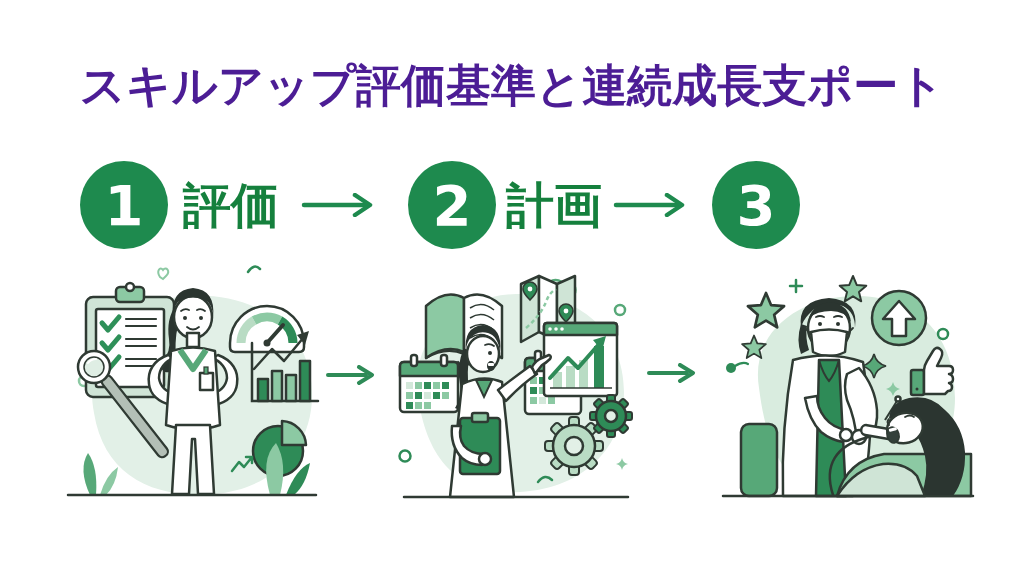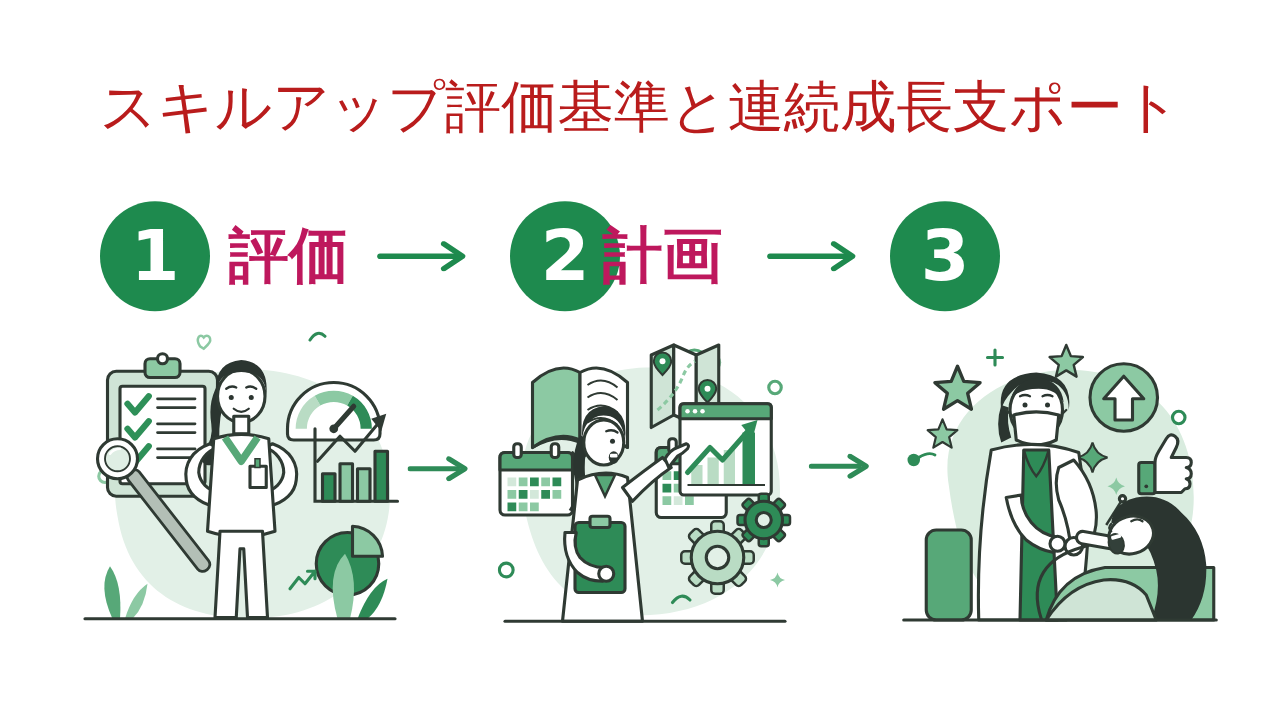--- a/index.html
+++ b/index.html
@@ -1,24 +1,24 @@
 <!DOCTYPE html>
 <html><head>
 <meta charset="utf-8">
 <style>
   html,body{margin:0;padding:0;background:#ffffff;}
   .canvas{position:relative;width:1024px;height:572px;background:#ffffff;overflow:hidden;
           font-family:"DejaVu Sans","Liberation Sans",sans-serif;}
   .title{position:absolute;top:56px;left:0;width:1024px;text-align:center;
-         font-size:45px;font-weight:400;color:#b91c1c;letter-spacing:0px;white-space:nowrap;}
+         font-size:45px;font-weight:700;color:#4c1d95;letter-spacing:0px;white-space:nowrap;}
   .step-circle{position:absolute;top:161px;width:88px;height:88px;border-radius:50%;
          background:#1e8a4e;color:#ffffff;display:flex;align-items:center;justify-content:center;
          font-size:56px;font-weight:800;}
   .step-label{position:absolute;top:161px;height:88px;line-height:88px;
-         font-size:48px;font-weight:800;color:#be185d;white-space:nowrap;}
+         font-size:48px;font-weight:800;color:#15803d;white-space:nowrap;}
   .abs{position:absolute;}
   
   .ol{fill:#ffffff;stroke:#2f3a33;stroke-width:2.5;stroke-linejoin:round;stroke-linecap:round;}
   .olg{fill:#8cc9a3;stroke:#2f3a33;stroke-width:2.5;stroke-linejoin:round;stroke-linecap:round;}
   .old{fill:#2e8b57;stroke:#2f3a33;stroke-width:2.5;stroke-linejoin:round;stroke-linecap:round;}
   .olm{fill:#57a878;stroke:#2f3a33;stroke-width:2.5;stroke-linejoin:round;stroke-linecap:round;}
   .oll{fill:#cfe4d6;stroke:#2f3a33;stroke-width:2.5;stroke-linejoin:round;stroke-linecap:round;}
   .hair{fill:#2b3530;stroke:none;}
   .blob{fill:#e2f0e7;stroke:none;}
 </style>
@@ -35,21 +35,21 @@
   <div class="step-label" style="left:183px;">評価</div>
 
   <svg class="abs" style="left:300px;top:193px;" width="86" height="24" viewBox="0 0 86 24">
     <line x1="4" y1="12" x2="66" y2="12" stroke="#1e8a4e" stroke-width="4.5" stroke-linecap="round"></line>
     <path d="M55 2 L70 12 L55 22" fill="none" stroke="#1e8a4e" stroke-width="4.5" stroke-linecap="round" stroke-linejoin="round"></path>
   </svg>
 
   <div class="step-circle" style="left:408px;">
     <span>2</span>
   </div>
-  <div class="step-label" style="left:482px;">計画</div>
+  <div class="step-label" style="left:506px;">計画</div>
 
   <svg class="abs" style="left:612px;top:193px;" width="86" height="24" viewBox="0 0 86 24">
     <line x1="4" y1="12" x2="66" y2="12" stroke="#1e8a4e" stroke-width="4.5" stroke-linecap="round"></line>
     <path d="M55 2 L70 12 L55 22" fill="none" stroke="#1e8a4e" stroke-width="4.5" stroke-linecap="round" stroke-linejoin="round"></path>
   </svg>
 
   <div class="step-circle" style="left:712px;">
     <span>3</span>
   </div>
 

